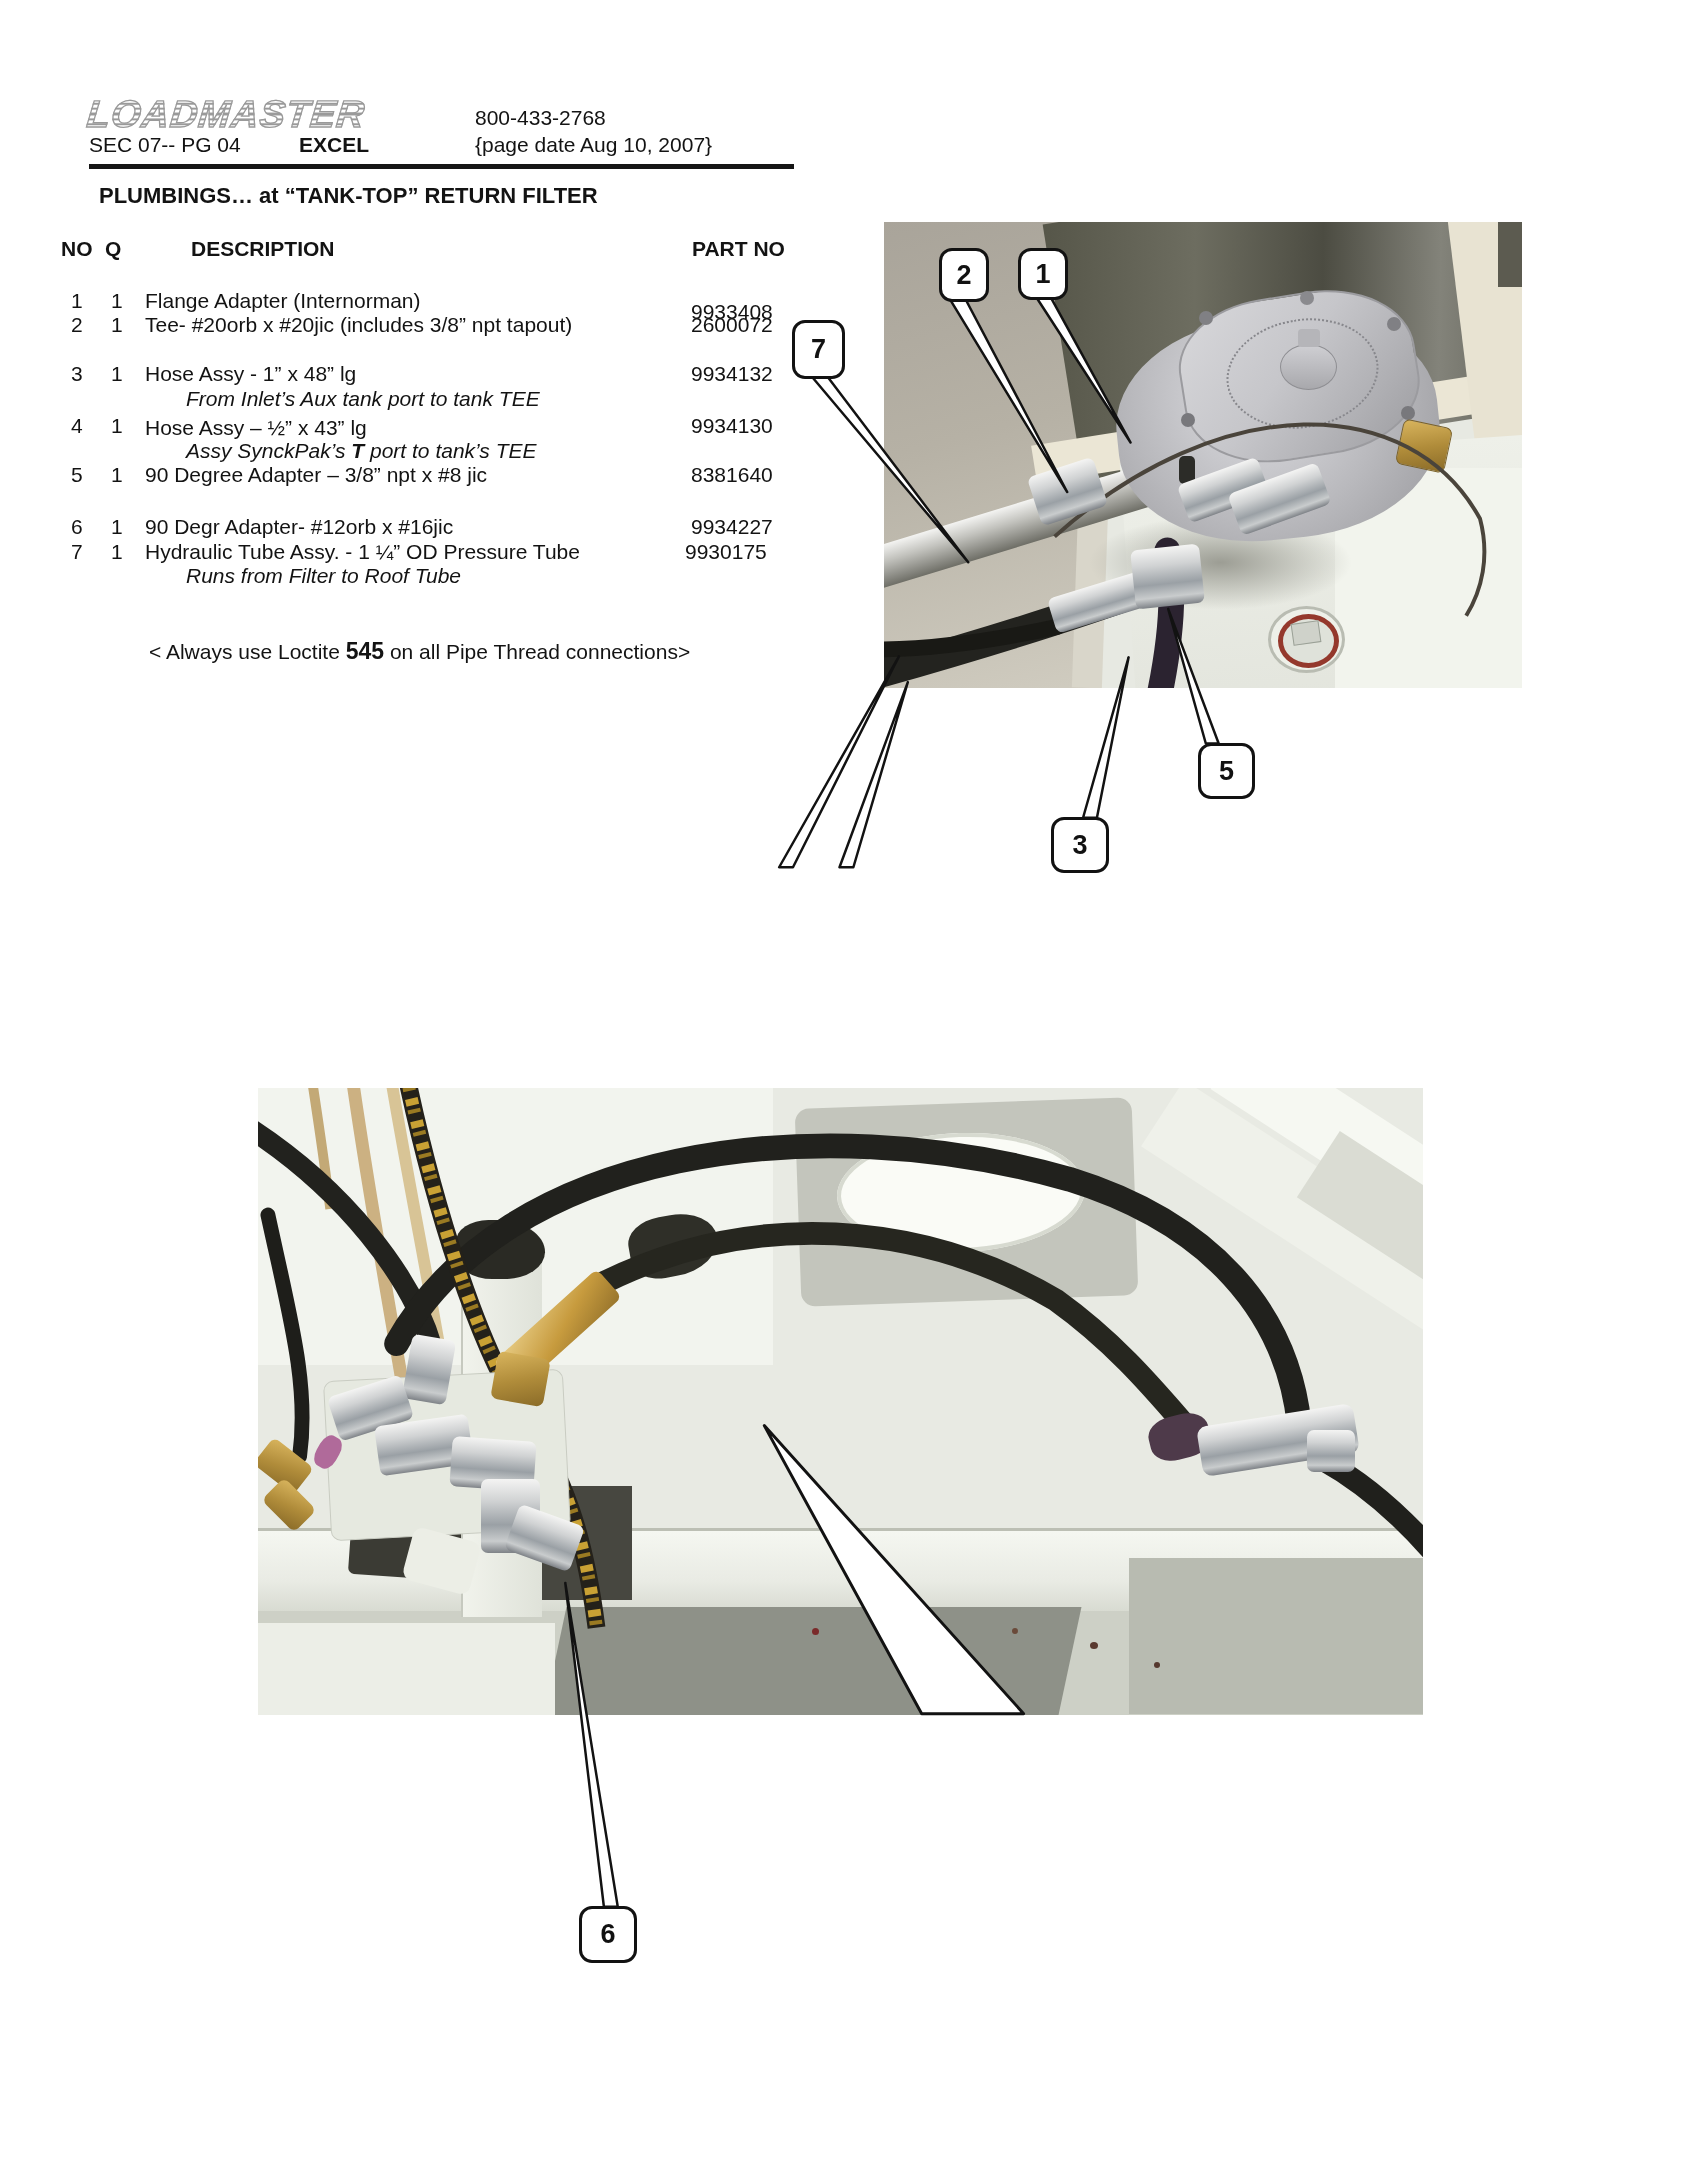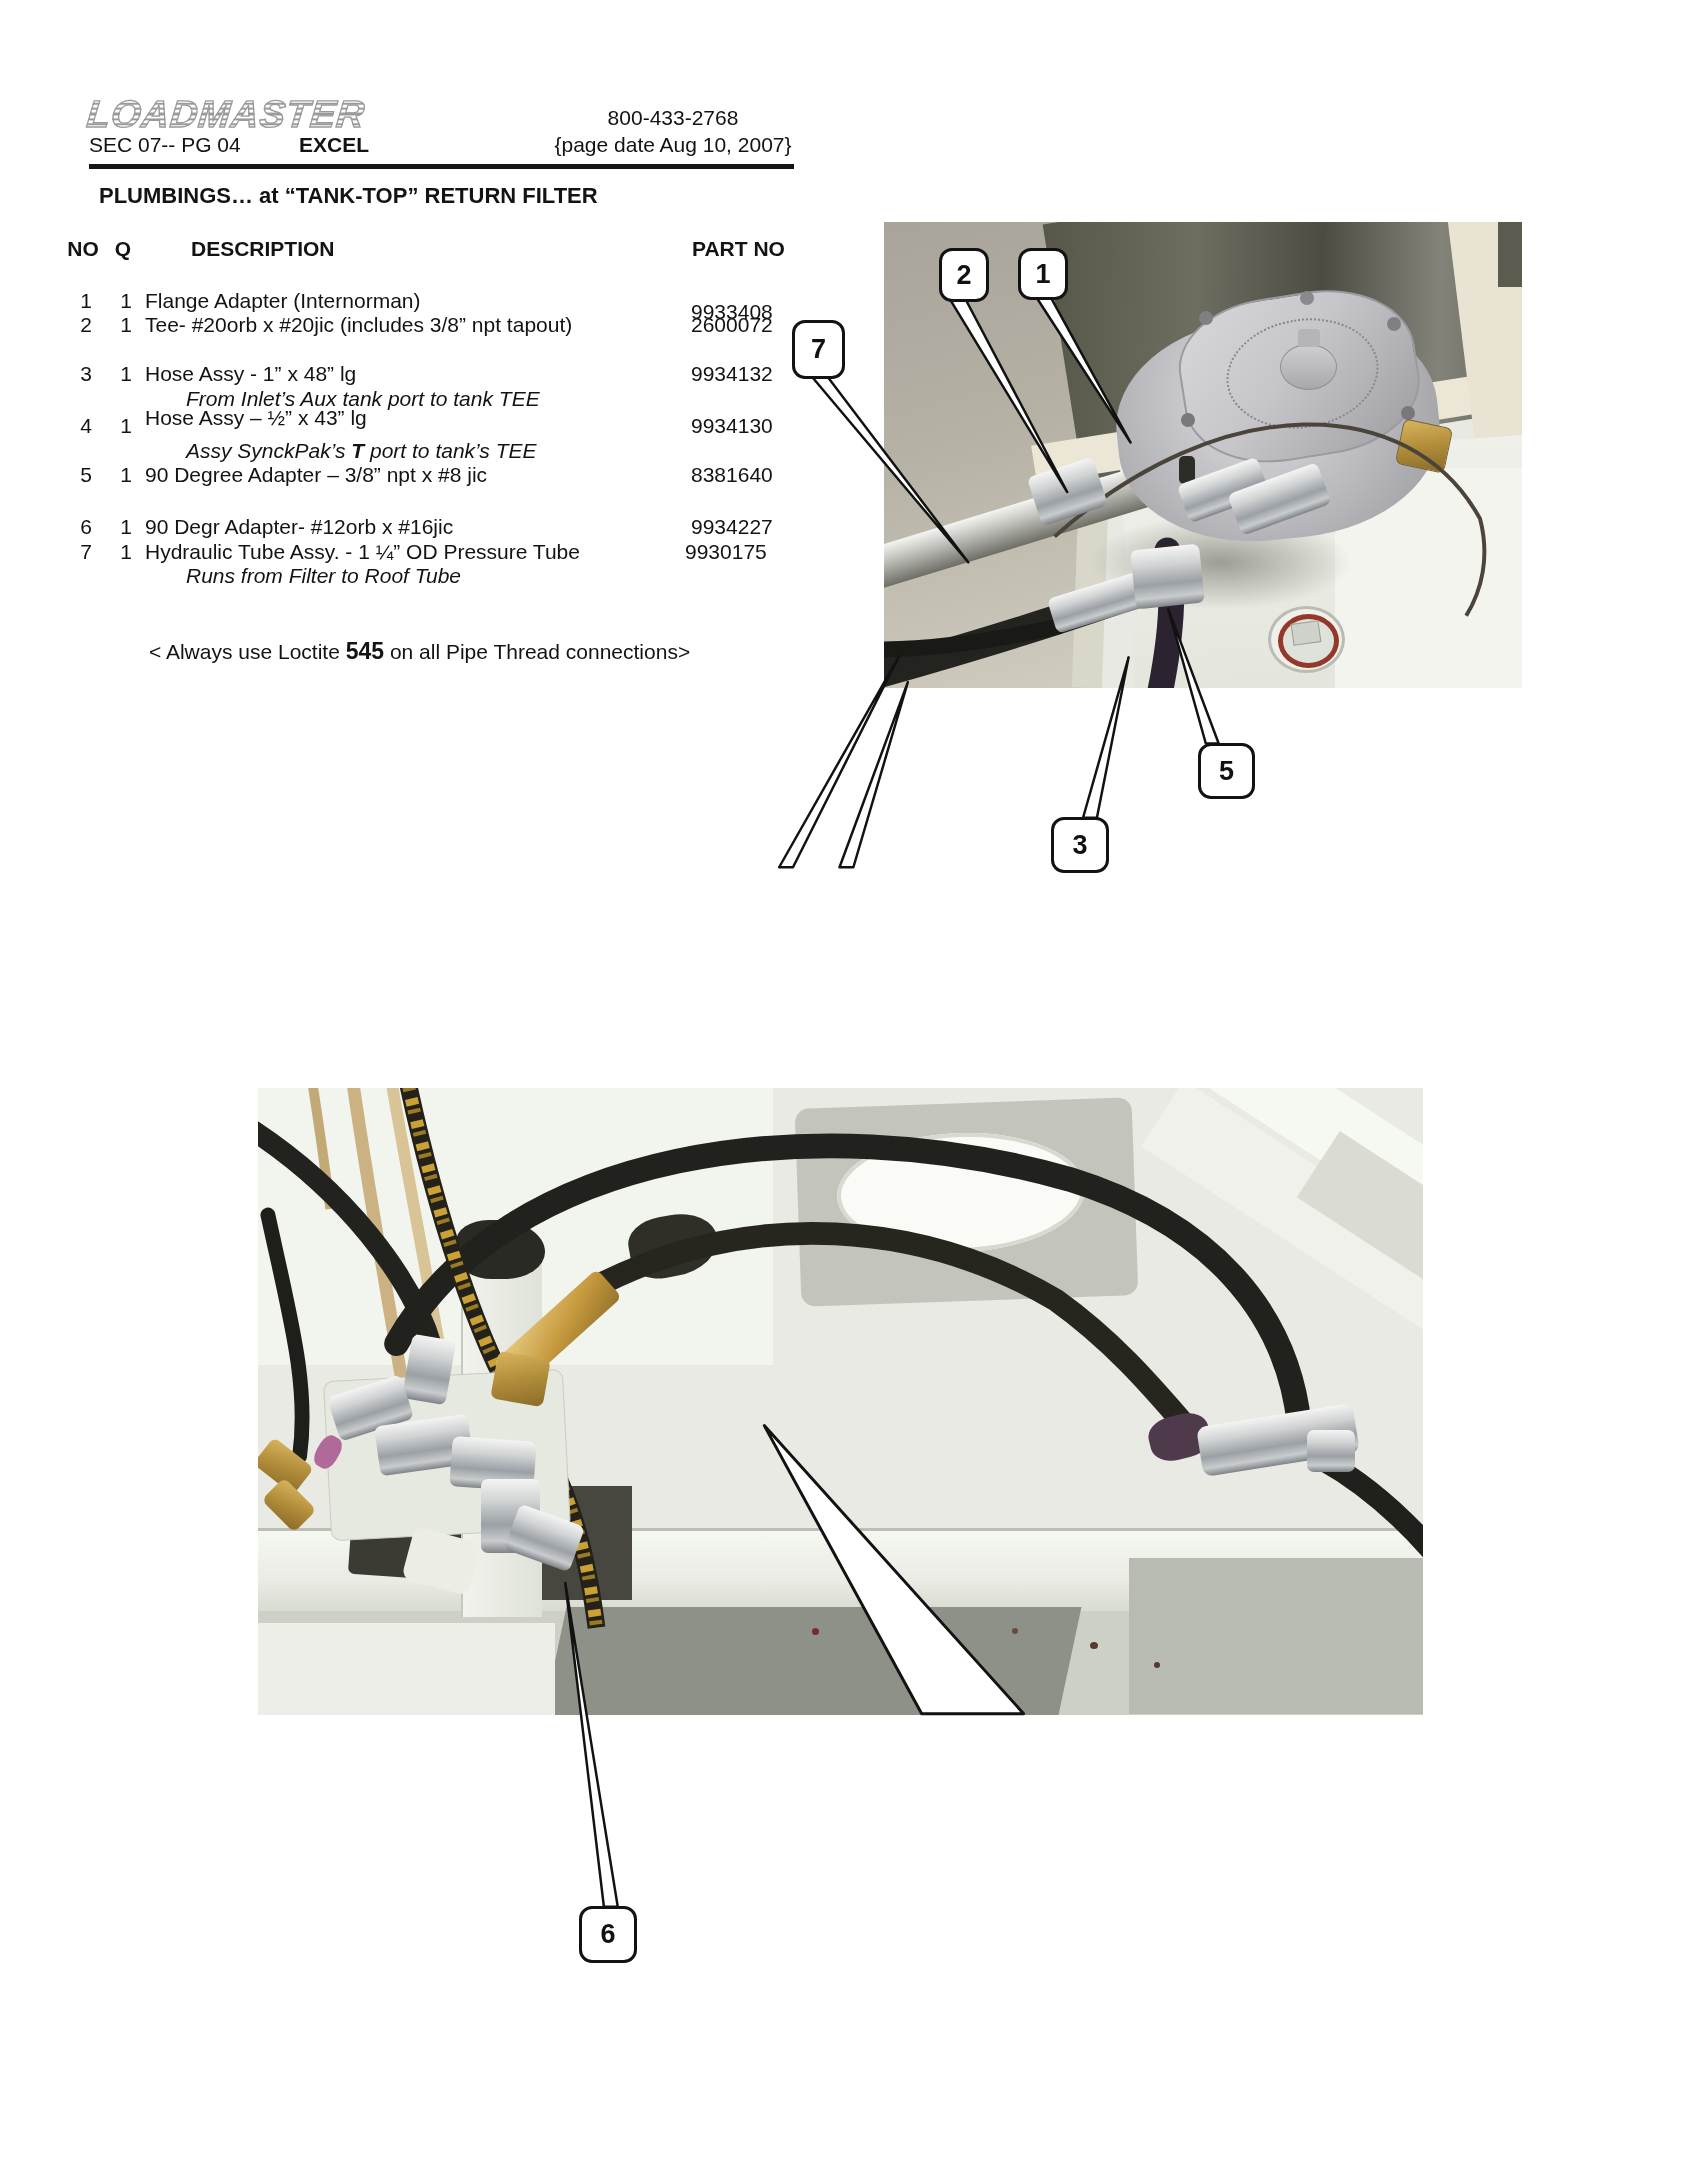--- a/index.html
+++ b/index.html
@@ -1,21 +1,21 @@
 <!DOCTYPE html>
 <html><head>
 <meta charset="utf-8">
 <style>
   html,body{margin:0;padding:0;background:#ffffff;}
   .page{position:relative;width:1683px;height:2178px;background:#ffffff;overflow:hidden;
         font-family:"Liberation Sans","DejaVu Sans",sans-serif;color:#111;}
   .t{position:absolute;font-size:21px;line-height:25px;white-space:nowrap;color:#131313;}
   .b{font-weight:bold;}
   .i{font-style:italic;}
-  .ctr{text-align:center;}
+  .ctr{}
   
   .logo{position:absolute;left:87px;top:93px;font-size:38px;font-weight:900;font-style:italic;
         letter-spacing:1px;color:transparent;-webkit-text-stroke:1.3px #9a9a9a;
         background:repeating-linear-gradient(180deg,#9a9a9a 0 2px,transparent 2px 5px);
         -webkit-background-clip:text;background-clip:text;transform:skewX(-6deg);}
   .rule{position:absolute;left:89px;top:164px;width:705px;height:5px;background:#151515;}
   
   .callout{position:absolute;background:#fff;border:3px solid #121212;border-radius:13px;
            display:flex;align-items:center;justify-content:center;
            font-weight:bold;font-size:27px;z-index:50;}
@@ -67,21 +67,21 @@
     <div class="t ctr" style="left:71px;top:361px;width:30px;">3</div>
     <div class="t ctr" style="left:111px;top:361px;width:30px;">1</div>
     <div class="t" style="left:145px;top:361px;">Hose Assy - 1” x 48” lg</div>
     <div class="t" style="left:691px;top:361px;">9934132</div>
     <div class="t i" style="left:186px;top:386px;">From Inlet’s Aux tank port to tank TEE</div>
   </div>
 
   <div>
     <div class="t ctr" style="left:71px;top:413px;width:30px;">4</div>
     <div class="t ctr" style="left:111px;top:413px;width:30px;">1</div>
-    <div class="t" style="left:145px;top:405px;">Hose Assy – ½” x 43” lg</div>
+    <div class="t" style="left:145px;top:415px;">Hose Assy – ½” x 43” lg</div>
     <div class="t" style="left:691px;top:413px;">9934130</div>
     <div class="t i" style="left:186px;top:438px;"><span>Assy SynckPak’s </span><span class="b">T</span><span> port to tank’s TEE</span></div>
   </div>
 
   <div>
     <div class="t ctr" style="left:71px;top:462px;width:30px;">5</div>
     <div class="t ctr" style="left:111px;top:462px;width:30px;">1</div>
     <div class="t" style="left:145px;top:462px;">90 Degree Adapter – 3/8” npt x #8 jic</div>
     <div class="t" style="left:691px;top:462px;">8381640</div>
   </div>

